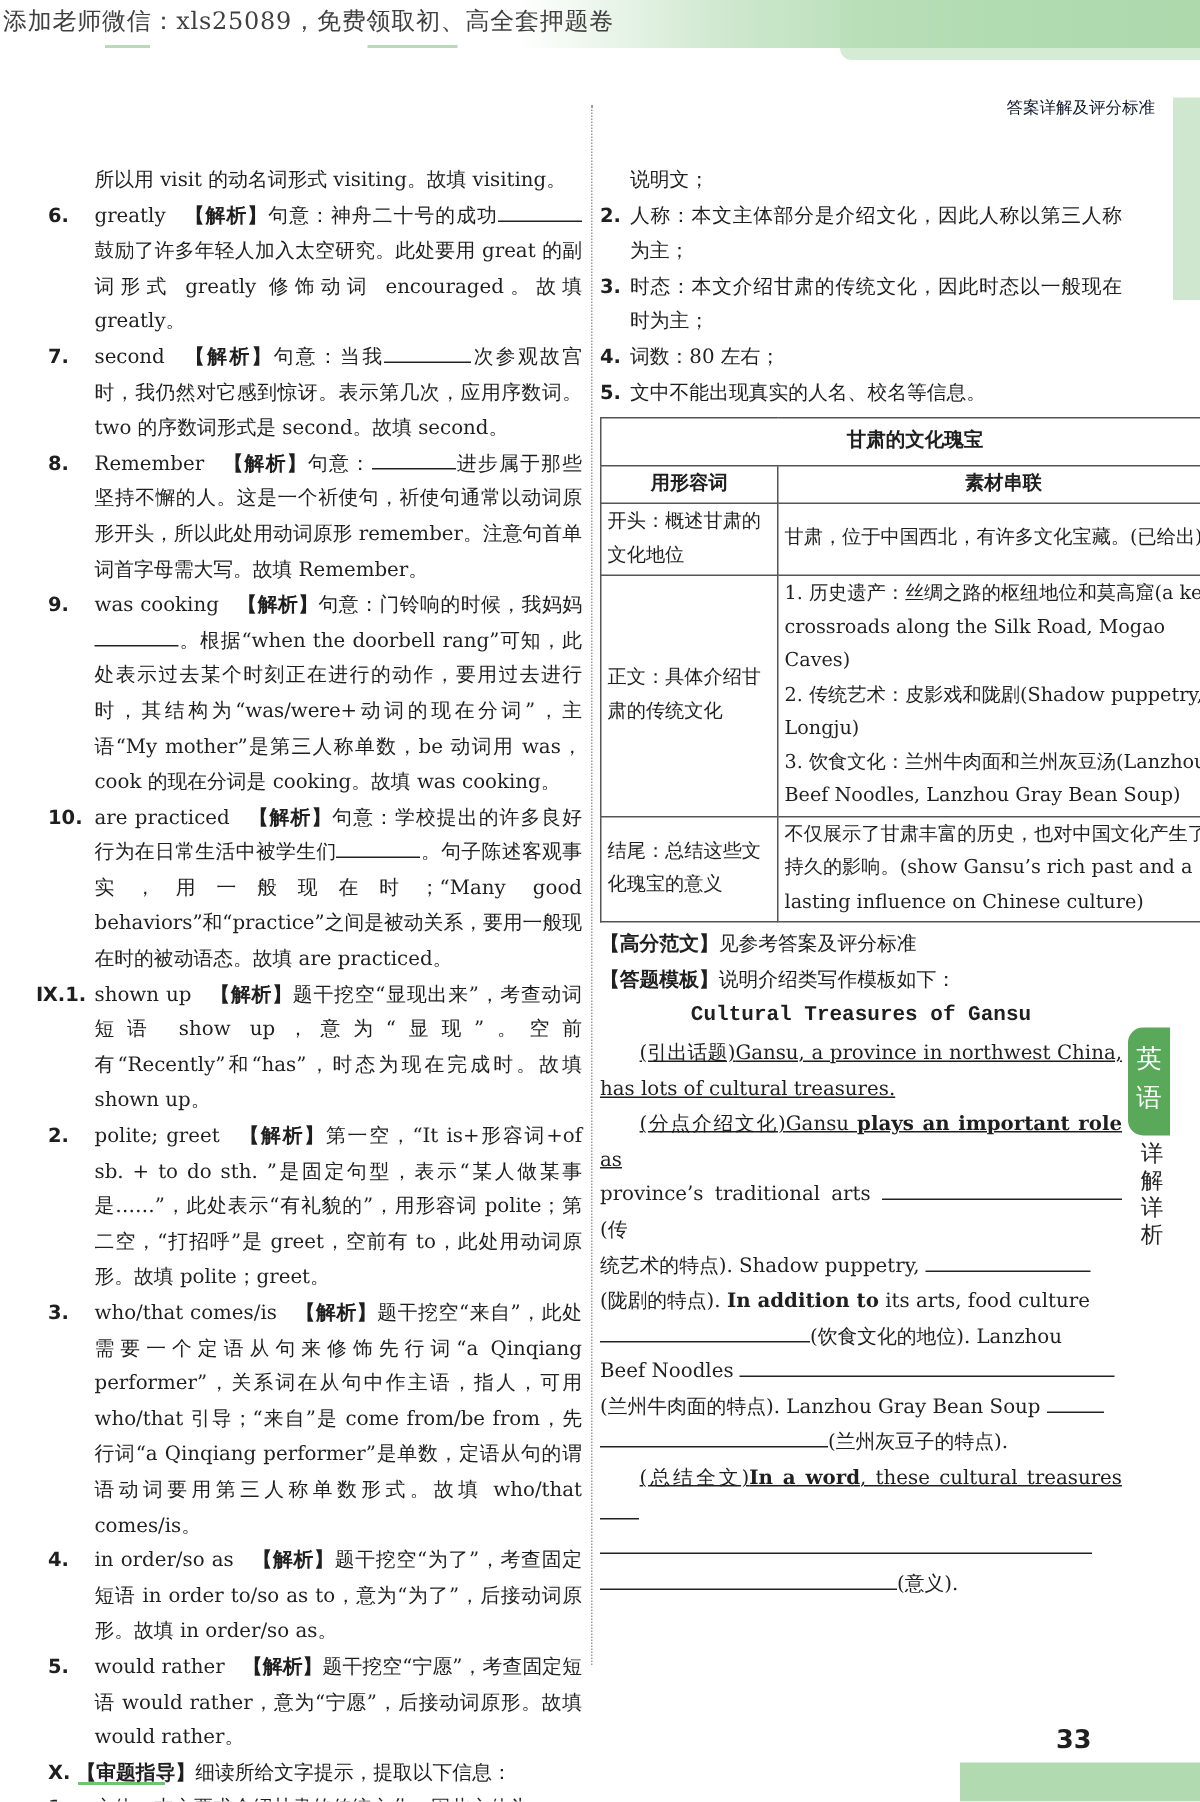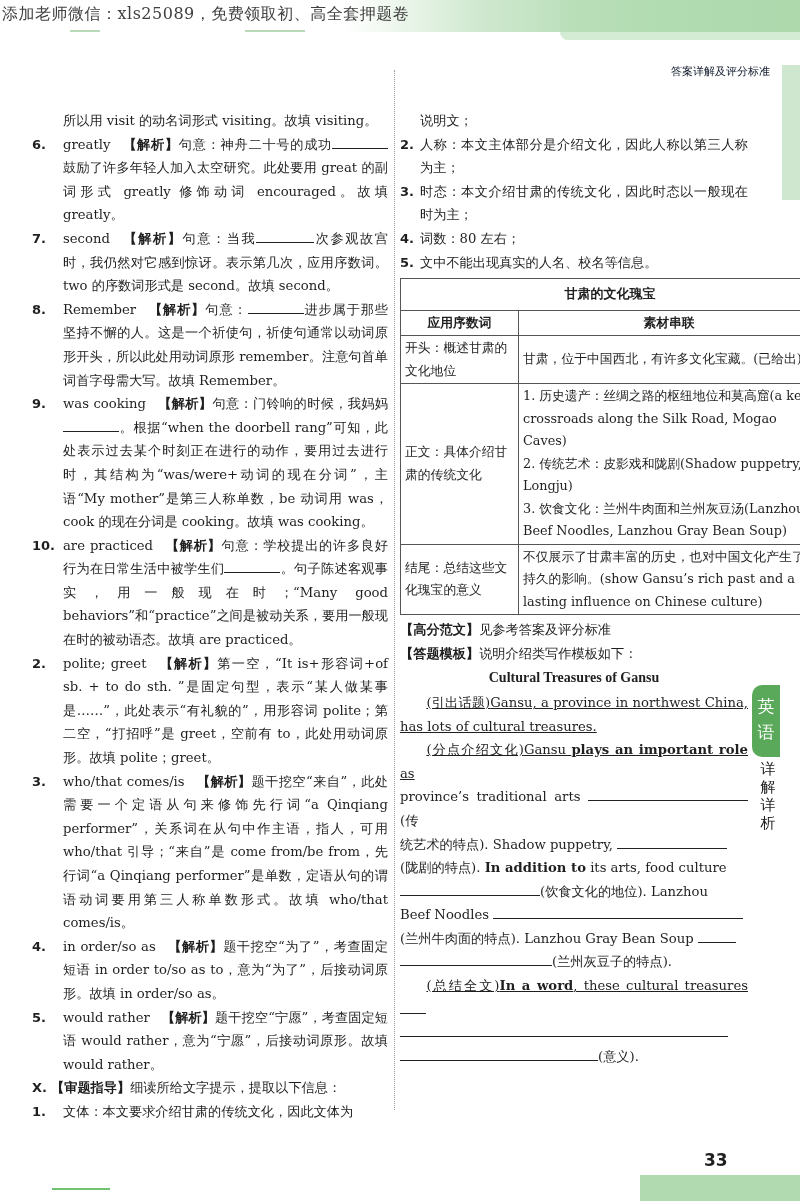--- a/index.html
+++ b/index.html
@@ -23,21 +23,21 @@
   .ans { margin-right: 12px; }
   .blank { display: inline-block; border-bottom: 1px solid #222; height: 14px; vertical-align: baseline; }
   .cont { padding-left: 33px; }
   .rindent { padding-left: 20px; }
   table.guide { border-collapse: collapse; width: 420px; margin: 4px 0 3px 0; font-size: 12.8px; line-height: 22.5px; }
   table.guide td, table.guide th { border: 1.5px solid #555; padding: 1px 4px; vertical-align: middle; text-align: left; }
   table.guide .title-row td { text-align: center; font-family: "DejaVu Sans", sans-serif; font-weight: bold; font-size: 13px; padding: 4px; }
   table.guide .head td { text-align: center; font-family: "DejaVu Sans", sans-serif; font-weight: bold; }
   table.guide td.k { width: 118px; font-family: "DejaVu Sans", sans-serif; }
   .sans-b { font-family: "DejaVu Sans", sans-serif; font-weight: bold; }
-  .essay-title { text-align: center; font-weight: bold; font-family: Liberation Serif, serif; font-size: 14px; margin: 1px 0; }
+  .essay-title { text-align: center; font-weight: bold; font-family: Liberation Mono, monospace; font-size: 14px; margin: 1px 0; }
   .para { text-indent: 2em; text-align: justify; text-decoration: underline; }
   .line { text-align: justify; }
   .page-num { position: absolute; left: 704px; top: 1150px; font-family: "DejaVu Sans", sans-serif; font-weight: bold; font-size: 17px; }
   .side-tab { position: absolute; left: 752px; top: 685px; width: 28px; height: 72px; background: #5aa85a; border-radius: 10px 0 0 10px;
     color: #fff; font-family: "DejaVu Sans", sans-serif; font-size: 17px; line-height: 26px; text-align: center; padding-top: 8px; }
   .side-label { position: absolute; left: 758px; top: 760px; width: 20px; font-family: "DejaVu Sans", sans-serif; font-size: 15px; line-height: 18px; color: #222; text-align: center; }
   .green-bottom { position: absolute; left: 640px; top: 1175px; width: 160px; height: 26px; background: #9ed19e; opacity: 0.8; }
 </style>
 </head>
 <body>
@@ -72,20 +72,24 @@
   </div>
   <div class="item">
     <span class="num">9.</span>
     <span class="ans">was cooking</span><span class="sans-b">【解析】</span><span>句意：门铃响的时候，我妈妈</span><span class="blank" style="width:56px"></span><span>。根据“when the doorbell rang”可知，此处表示过去某个时刻正在进行的动作，要用过去进行时，其结构为“was/were+动词的现在分词”，主语“My mother”是第三人称单数，be 动词用 was，cook 的现在分词是 cooking。故填 was cooking。</span>
   </div>
   <div class="item">
     <span class="num">10.</span>
     <span class="ans">are practiced</span><span class="sans-b">【解析】</span><span>句意：学校提出的许多良好行为在日常生活中被学生们</span><span class="blank" style="width:56px"></span><span>。句子陈述客观事实，用一般现在时；“Many good behaviors”和“practice”之间是被动关系，要用一般现在时的被动语态。故填 are practiced。</span>
   </div>
 
+  <div class="item roman">
+    <span class="num"><span>Ⅸ.</span><span>1.</span></span>
+    <span class="ans">shown up</span><span class="sans-b">【解析】</span><span>题干挖空“显现出来”，考查动词短语 show up，意为“显现”。空前有“Recently”和“has”，时态为现在完成时。故填 shown up。</span>
+  </div>
   <div class="item">
     <span class="num">2.</span>
     <span class="ans">polite; greet</span><span class="sans-b">【解析】</span><span>第一空，“It is+形容词+of sb. + to do sth. ”是固定句型，表示“某人做某事是……”，此处表示“有礼貌的”，用形容词 polite；第二空，“打招呼”是 greet，空前有 to，此处用动词原形。故填 polite；greet。</span>
   </div>
   <div class="item">
     <span class="num">3.</span>
     <span class="ans">who/that comes/is</span><span class="sans-b">【解析】</span><span>题干挖空“来自”，此处需要一个定语从句来修饰先行词“a Qinqiang performer”，关系词在从句中作主语，指人，可用 who/that 引导；“来自”是 come from/be from，先行词“a Qinqiang performer”是单数，定语从句的谓语动词要用第三人称单数形式。故填 who/that comes/is。</span>
   </div>
   <div class="item">
     <span class="num">4.</span>
@@ -113,21 +117,21 @@
   <div class="item" style="padding-left:20px"><span class="num" style="left:0">4.</span><span>词数：80 左右；</span></div>
   <div class="item" style="padding-left:20px"><span class="num" style="left:0">5.</span><span>文中不能出现真实的人名、校名等信息。</span></div>
 
 
   <table class="guide">
     <tbody>
         <tr class="title-row">
           <td colspan="2">甘肃的文化瑰宝</td>
         </tr>
     <tr class="head">
-      <td>应用序数词</td>
+      <td>用形容词</td>
       <td>素材串联</td>
     </tr>
     <tr>
       <td class="k">开头：概述甘肃的文化地位</td>
       <td>甘肃，位于中国西北，有许多文化宝藏。(已给出)</td>
     </tr>
     <tr>
       <td class="k">正文：具体介绍甘肃的传统文化</td>
       <td>
         <div>1. 历史遗产：丝绸之路的枢纽地位和莫高窟(a key crossroads along the Silk Road, Mogao Caves)</div>

